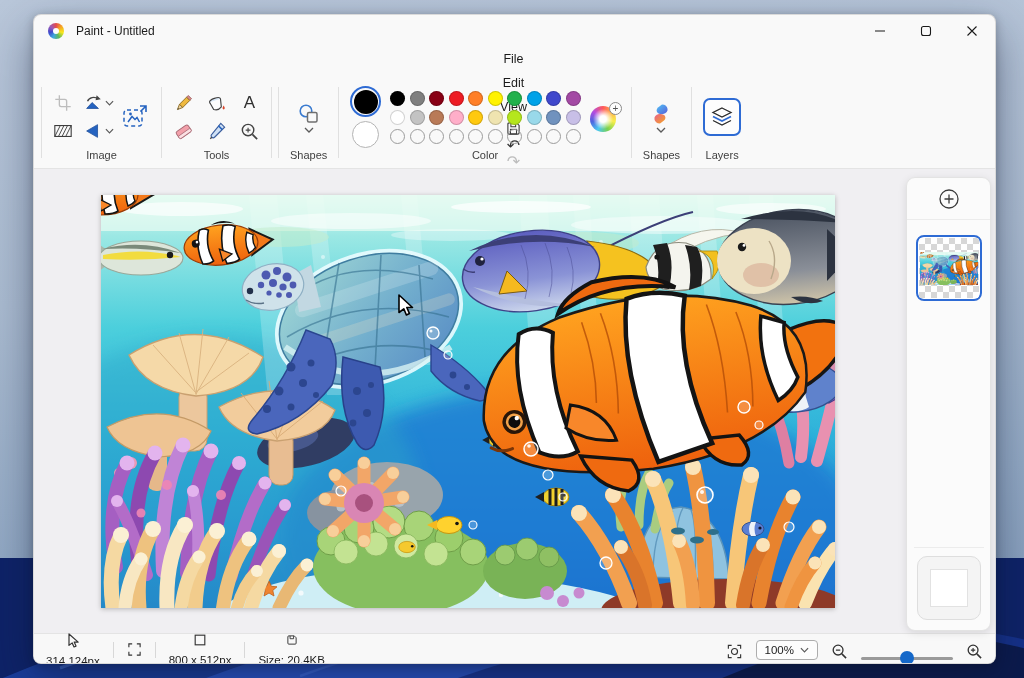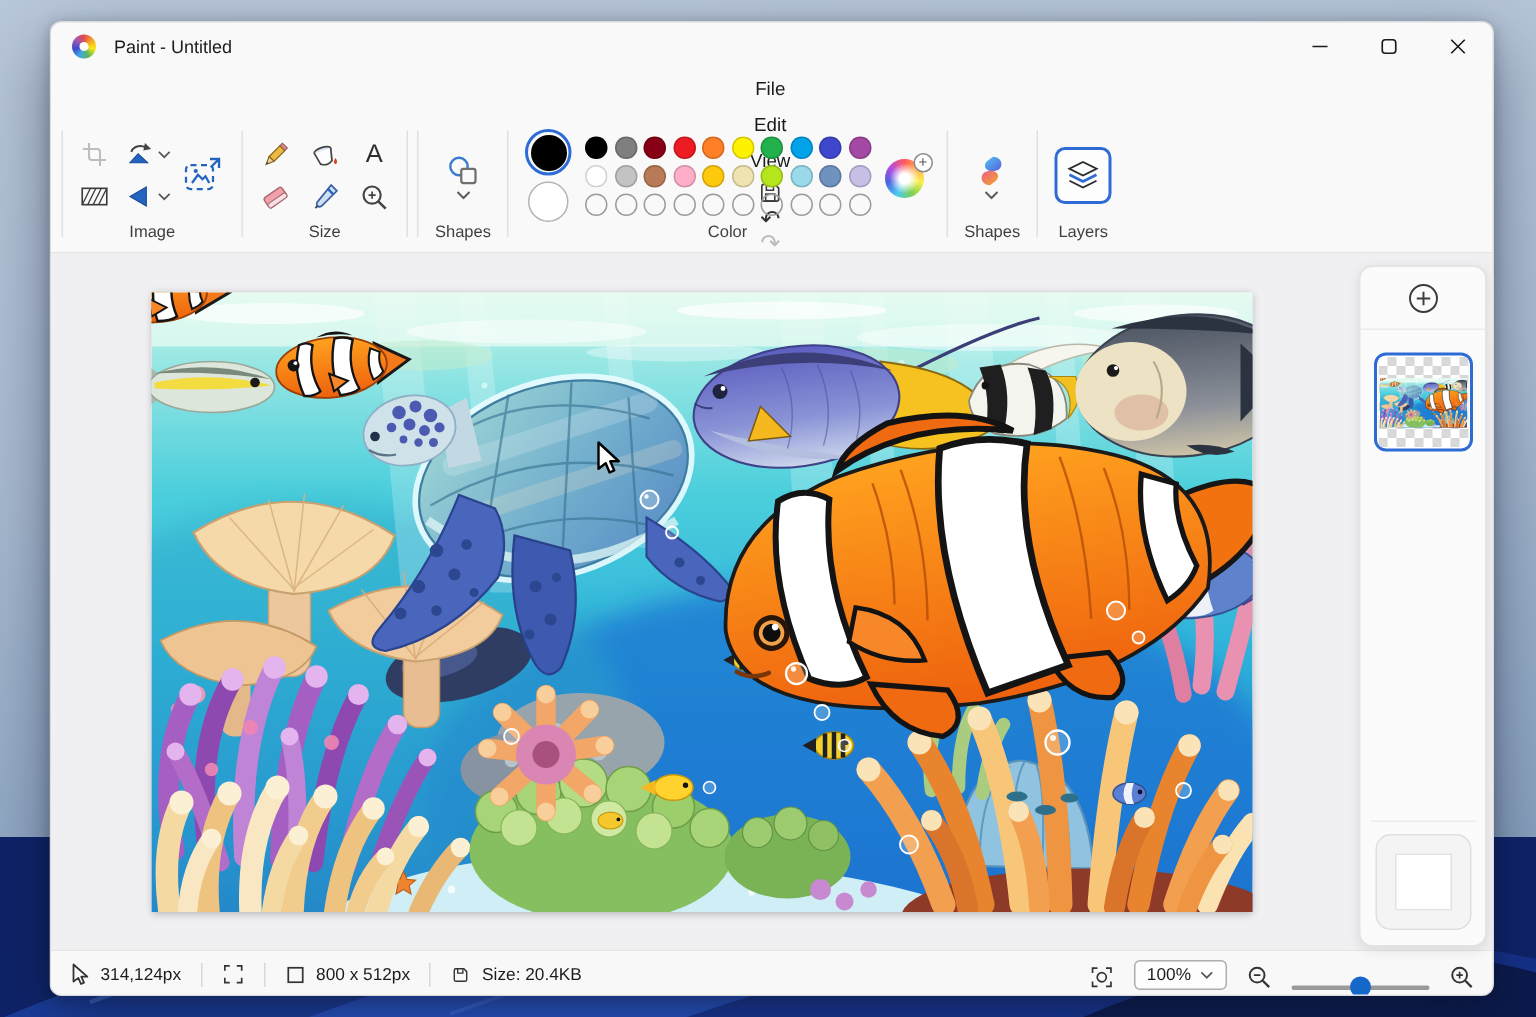--- a/index.html
+++ b/index.html
@@ -78,21 +78,21 @@
     background-image:linear-gradient(45deg,#d7d7d7 25%,transparent 25%,transparent 75%,#d7d7d7 75%),
                      linear-gradient(45deg,#d7d7d7 25%,#fff 25%,#fff 75%,#d7d7d7 75%);
     background-position:0 0,6px 6px; background-size:12px 12px; }
   .bg-layer-wrap { margin-top:auto; margin-bottom:10px; display:flex; flex-direction:column; align-items:center; gap:8px; }
   .bg-layer { width:64px; height:64px; border:1px solid #dedede; border-radius:10px; background:#f4f4f4; display:flex; align-items:center; justify-content:center; }
   .bg-layer-inner { width:38px; height:38px; background:#fff; border:1px solid #e2e2e2; }
   .lp-divider { width:70px; height:1px; background:#ececec; }
 
   
   .statusbar { height:32px; border-top:1px solid #e4e4e4; background:#f8f8f8; display:flex; align-items:center; padding:0 12px; font-size:11.5px; color:#1c1c1c; }
-  .sb-group { display:flex; align-items:center; gap:7px; }
+  .sb-group { display:flex; align-items:center; gap:7px;flex-direction:column; }
   .sb-sep { width:1px; height:16px; background:#d8d8d8; margin:0 13px; }
   .sb-right { margin-left:auto; display:flex; align-items:flex-end; gap:13px; }
   .zoom-dd { display:flex; align-items:center; gap:6px; border:1px solid #adadad; border-radius:4px; background:#fdfdfd; padding:3px 8px; font-size:11.5px; }
   .zoom-slider { position:relative; width:92px; height:3px; background:#9a9a9a; border-radius:2px; }
   .zoom-thumb { position:absolute; left:39px; top:-5.5px; width:14px; height:14px; border-radius:50%; background:#1568c9; }
   svg.icon { display:block; }
 </style>
 </head>
 <body>
 
@@ -236,21 +236,21 @@
             <path d="M13 5 L17 9" stroke="#2563c0" stroke-width="1.6"></path>
             <path d="M4.5 18.5 L6 17" stroke="#444" stroke-width="1.4"></path>
           </svg>
           <svg class="icon" width="21" height="21" viewBox="0 0 22 22">
             <circle cx="9.5" cy="9.5" r="6" fill="none" stroke="#444" stroke-width="1.5"></circle>
             <path d="M14 14 L19 19" stroke="#444" stroke-width="1.8"></path>
             <path d="M9.5 7 V12 M7 9.5 H12" stroke="#444" stroke-width="1.2"></path>
           </svg>
         </div>
       </div>
-      <span class="sec-label">Size</span>
+      <span class="sec-label">Tools</span>
     </div>
     <div class="tb-sep"></div>
 
     <div class="tb-sep"></div>
 
     <div class="section">
       <div class="sec-body">
         <div class="tool-col">
           <svg class="icon" width="24" height="24" viewBox="0 0 24 24">
             <circle cx="9" cy="9" r="5.8" fill="none" stroke="#3a7bd0" stroke-width="1.6"></circle>

